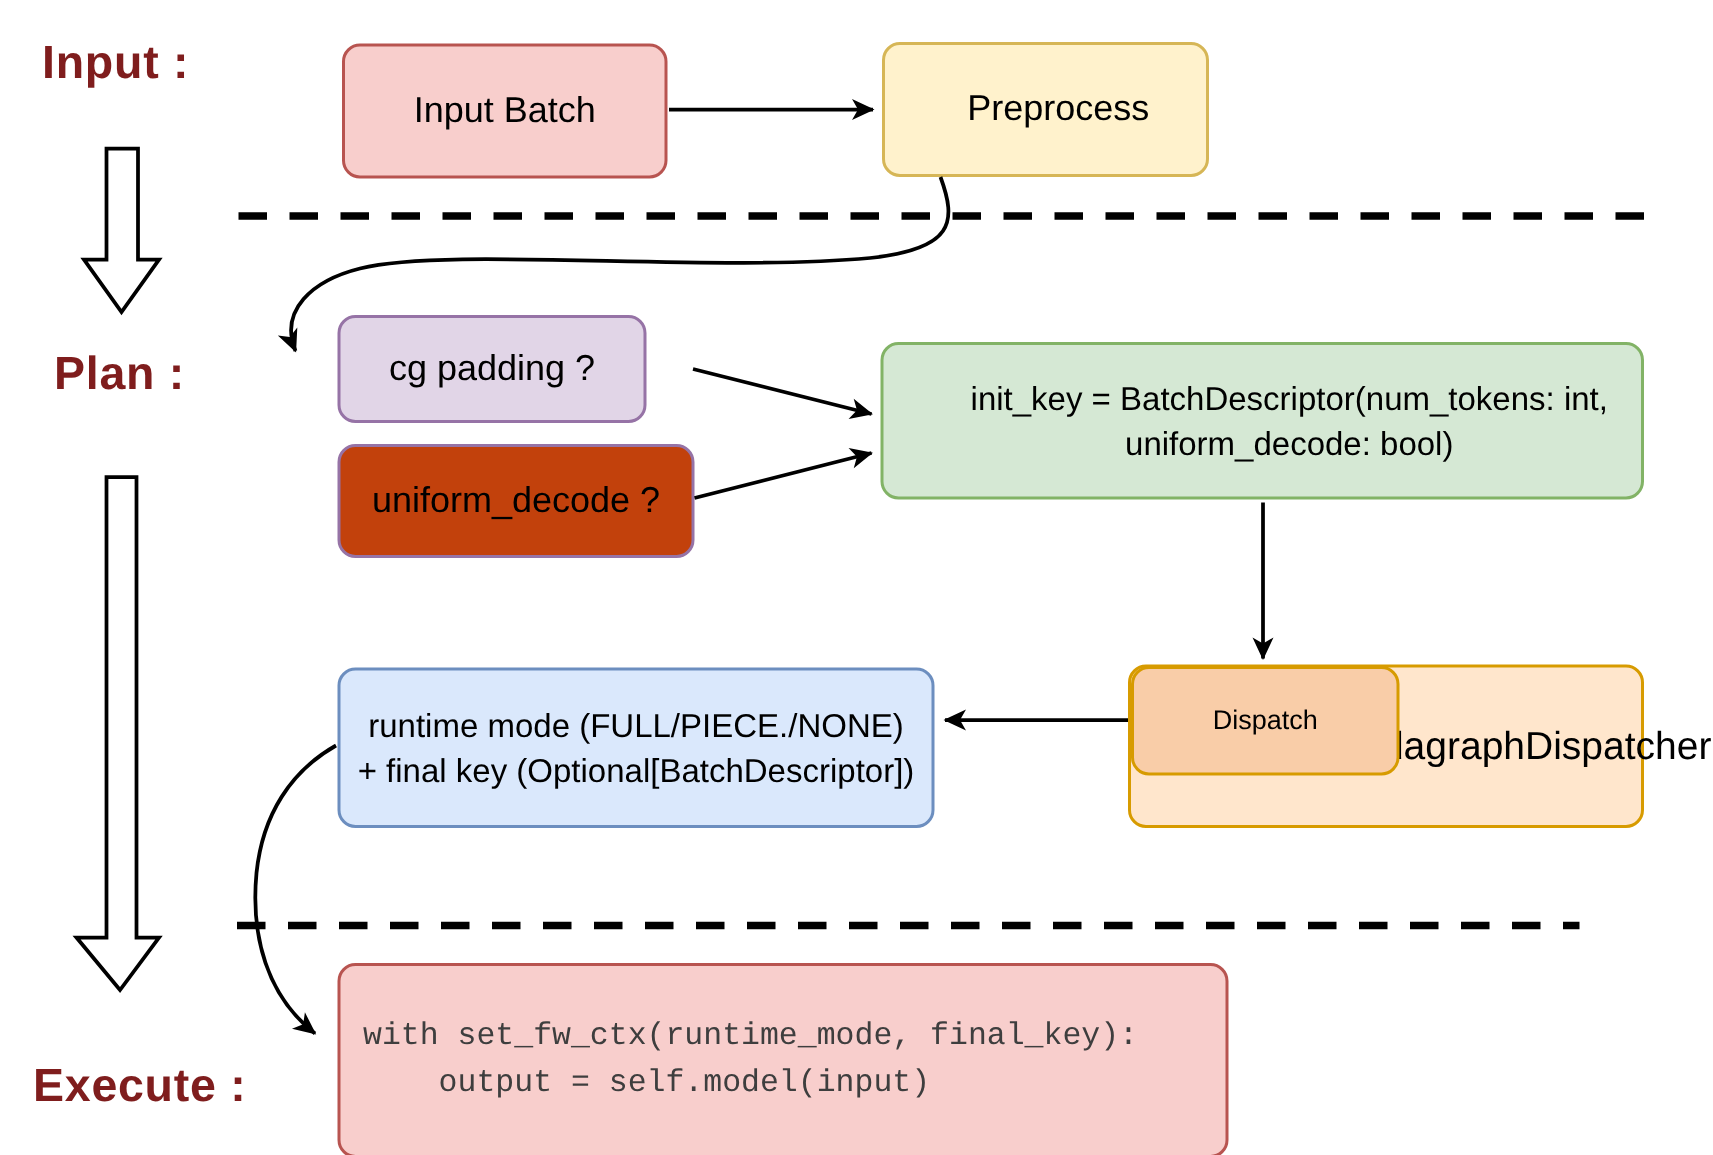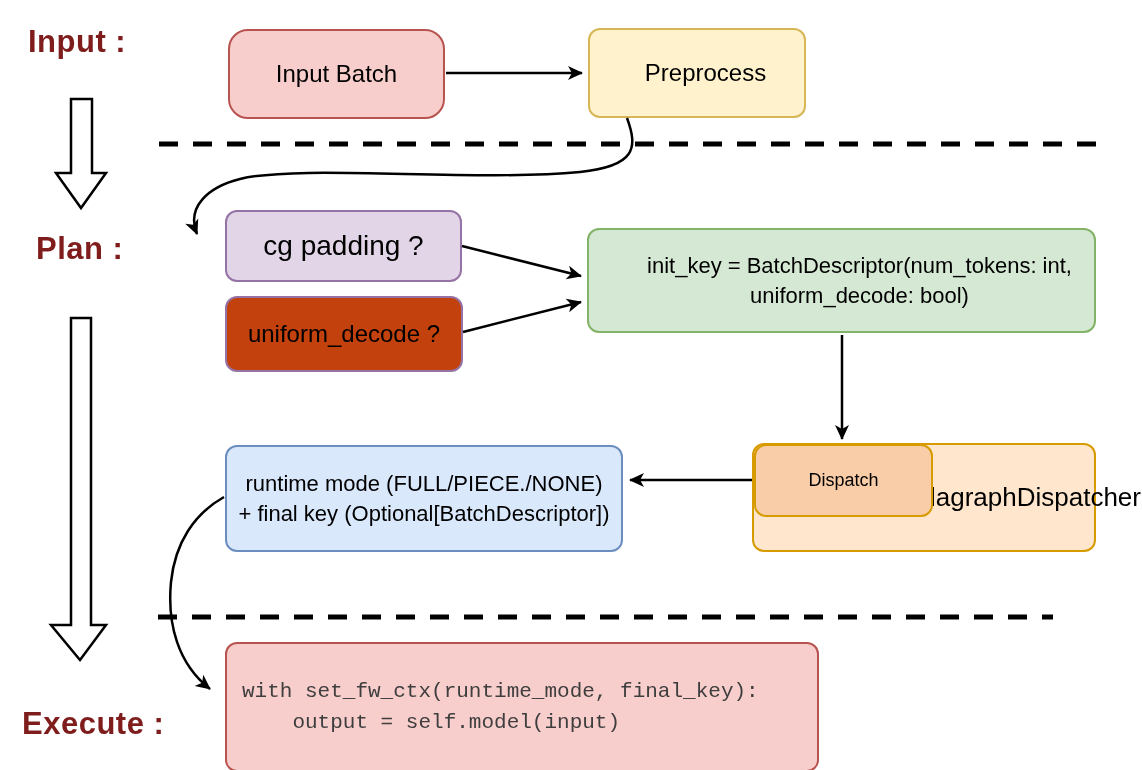--- a/index.html
+++ b/index.html
@@ -10,23 +10,23 @@
   .stage-label{
     position:absolute;font-weight:bold;font-size:31px;color:#7f1d1d;letter-spacing:0.5px;
     white-space:nowrap;
   }
   .node{
     position:absolute;box-sizing:border-box;border:2px solid #000;border-radius:12px;
     display:flex;flex-direction:column;align-items:center;justify-content:center;
     text-align:center;line-height:1.32;
   }
   .node .ln{white-space:pre;}
-  #node-input-batch{left:228px;top:29px;width:217px;height:90px;font-size:24px;border-radius:20px;}
+  #node-input-batch{left:228px;top:29px;width:217px;height:90px;font-size:24px;}
   #node-preprocess{left:588px;top:28px;width:218px;height:90px;font-size:24px;}
-  #node-cg-padding{left:225px;top:210px;width:237px;height:72px;font-size:28px;}
+  #node-cg-padding{left:225px;top:210px;width:206px;height:72px;font-size:24px;}
   #node-uniform-decode{left:225px;top:296px;width:238px;height:76px;font-size:24px;}
   #node-init-key{left:587px;top:228px;width:509px;height:105px;font-size:22px;}
   #node-runtime-mode{left:225px;top:445px;width:398px;height:107px;font-size:22px;}
   #node-cudagraph{left:752px;top:443px;width:344px;height:109px;}
   #node-dispatch{left:754px;top:444px;width:179px;height:73px;font-size:18px;}
   #cudagraph-label{
     position:absolute;left:933px;top:443px;width:163px;height:109px;font-size:26px;
     display:flex;flex-direction:row;align-items:center;justify-content:center;
     text-align:center;line-height:1.28;
   }

